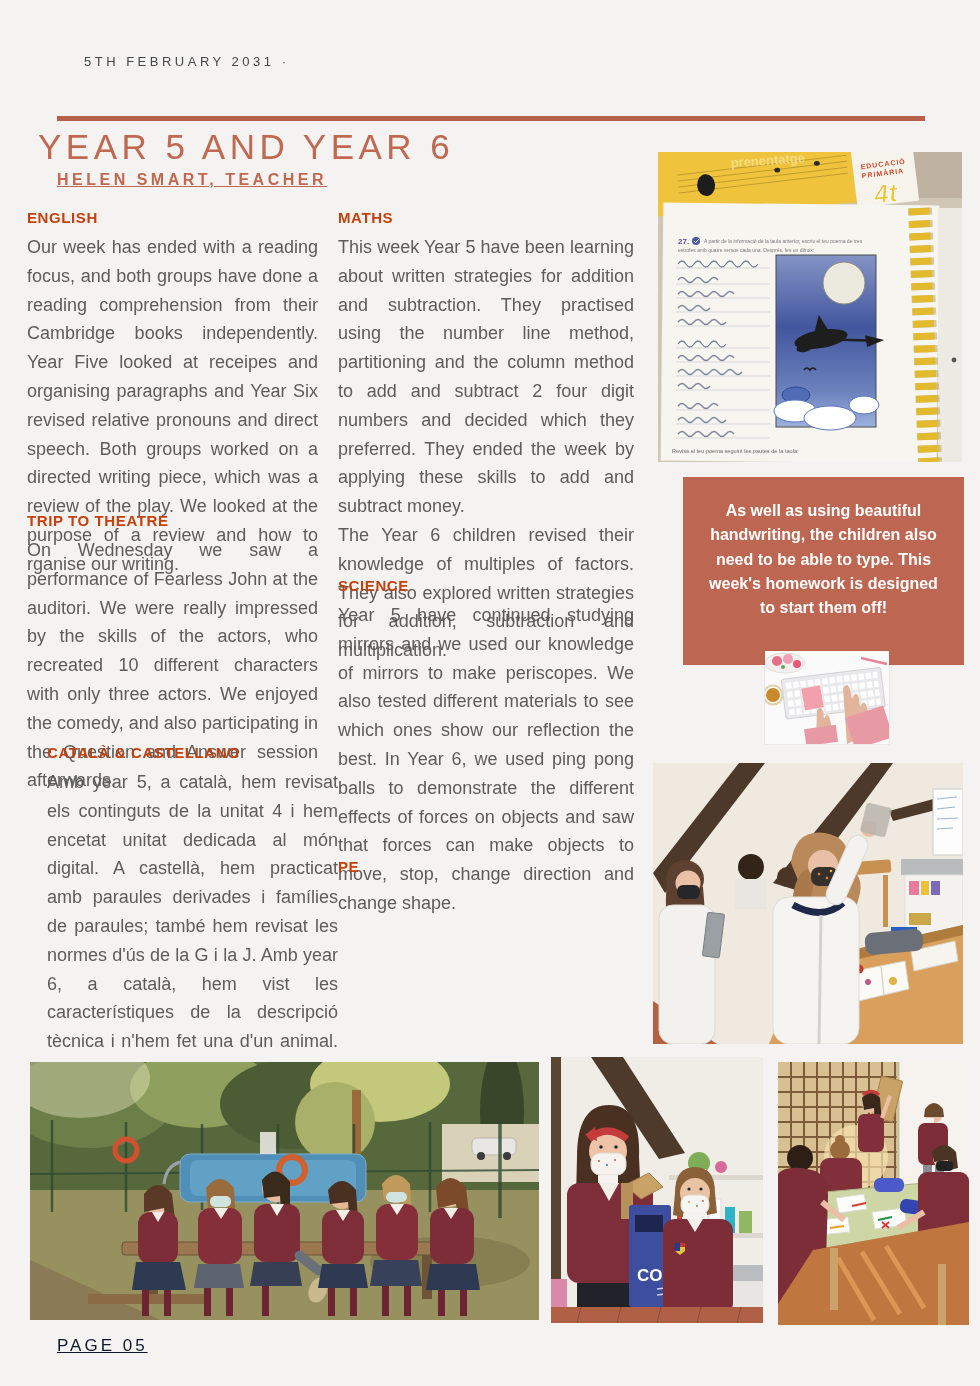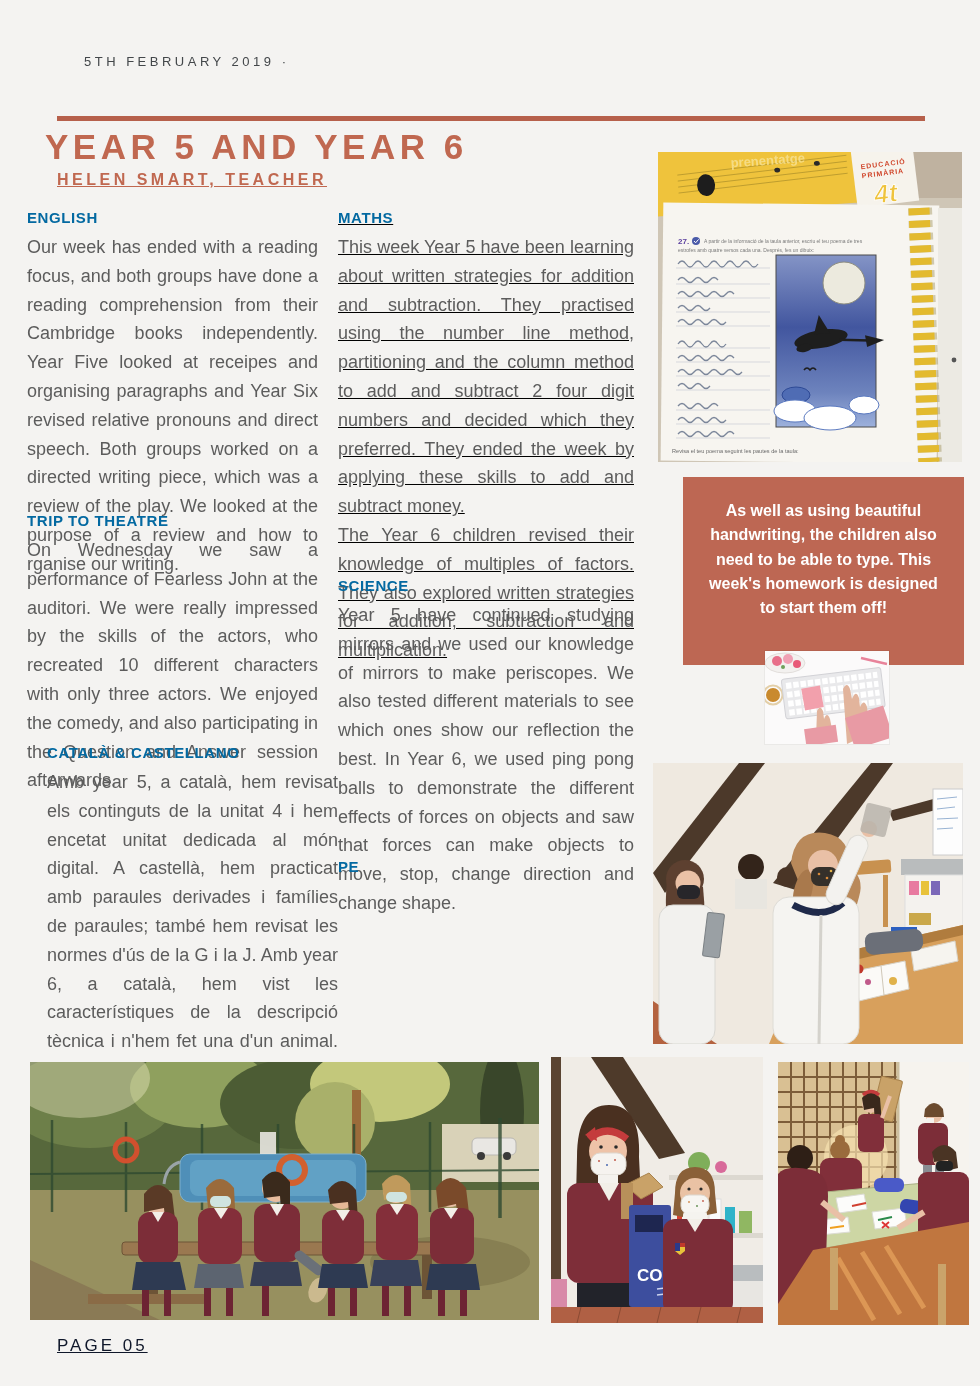--- a/index.html
+++ b/index.html
@@ -1,32 +1,32 @@
 <!DOCTYPE html>
 <html><head>
 <meta charset="utf-8">
 <style>
   html,body{margin:0;padding:0;}
   body{background:#e9e8e6;font-family:"Liberation Sans",sans-serif;}
   #page{position:relative;width:980px;height:1386px;background:#f4f3f1;margin:0 auto;overflow:hidden;}
 
   .date{position:absolute;left:84px;top:54px;font-size:13px;letter-spacing:3.5px;color:#43474a;font-weight:400;}
   .rule{position:absolute;left:57px;top:116px;width:868px;height:5px;background:#b6604b;}
-  .title{position:absolute;left:45px;top:127px;font-size:35px;font-weight:700;letter-spacing:4.5px;color:#c06850;}
+  .title{position:absolute;left:38px;top:127px;font-size:35px;font-weight:400;letter-spacing:4.5px;color:#c06850;}
   .subtitle{position:absolute;left:57px;top:171px;font-size:16px;font-weight:700;letter-spacing:3.5px;color:#c06850;text-decoration:underline;}
 
   .section{position:absolute;}
-  .section h3{font-size:15px;font-weight:700;letter-spacing:0.6px;color:#0369a1;margin:0 0 7px 0;}
+  .section h3{font-size:15px;font-weight:700;letter-spacing:0.6px;color:#c2410c;margin:0 0 7px 0;}
   .section p{font-size:18px;line-height:1.6;color:#5c5c5c;text-align:justify;margin:0;}
   .section p + p{margin-top:0;}
 
   #sec-english{left:27px;top:209px;width:291px;}
   #sec-trip{left:27px;top:512px;width:291px;}
   #sec-catala{left:27px;top:744px;width:291px;margin-left:20px;}
-  #sec-maths{left:338px;top:209px;width:296px;text-decoration:underline;}
+  #sec-maths{left:338px;top:209px;width:296px;}
   #sec-science{left:338px;top:577px;width:296px;}
   #sec-pe{left:338px;top:858px;width:296px;}
 
   .photo{position:absolute;overflow:hidden;background:#ddd;}
   #photo-notebook{left:658px;top:152px;width:304px;height:310px;}
   #photo-keyboard{left:765px;top:651px;width:124px;height:93px;z-index:5;box-shadow:0 0 0 1px rgba(0,0,0,0.04);}
   #photo-classroom{left:653px;top:763px;width:310px;height:281px;}
   #photo-group{left:30px;top:1062px;width:509px;height:258px;}
   #photo-periscope{left:551px;top:1057px;width:212px;height:266px;text-decoration:underline;}
   #photo-crafts{left:778px;top:1062px;width:191px;height:263px;}
@@ -35,21 +35,21 @@
     box-sizing:border-box;padding:22px 17px 0 17px;text-align:center;font-size:16px;font-weight:700;line-height:1.52;z-index:4;}
 
   .page-number{position:absolute;left:57px;top:1336px;font-size:17px;letter-spacing:3px;color:#0f172a;text-decoration:underline;}
   svg{display:block;}
 </style>
 </head>
 <body>
 
 <div id="page">
 
-  <div class="date">5TH FEBRUARY 2019 ·</div>
+  <div class="date">5TH FEBRUARY 2031 ·</div>
   <div class="rule"></div>
   <div class="title">YEAR 5 AND YEAR 6</div>
   <div class="subtitle">HELEN SMART, TEACHER</div>
 
   <div class="section" id="sec-english">
     <h3>ENGLISH</h3>
     <p>Our week has ended with a reading focus, and both groups have done a reading comprehension from their Cambridge books independently. Year Five looked at receipes and organising paragraphs and Year Six revised relative pronouns and direct speech. Both groups worked on a directed writing piece, which was a review of the play. We looked at the purpose of a review and how to rganise our writing.</p>
   </div>
 
   <div class="section" id="sec-trip">

